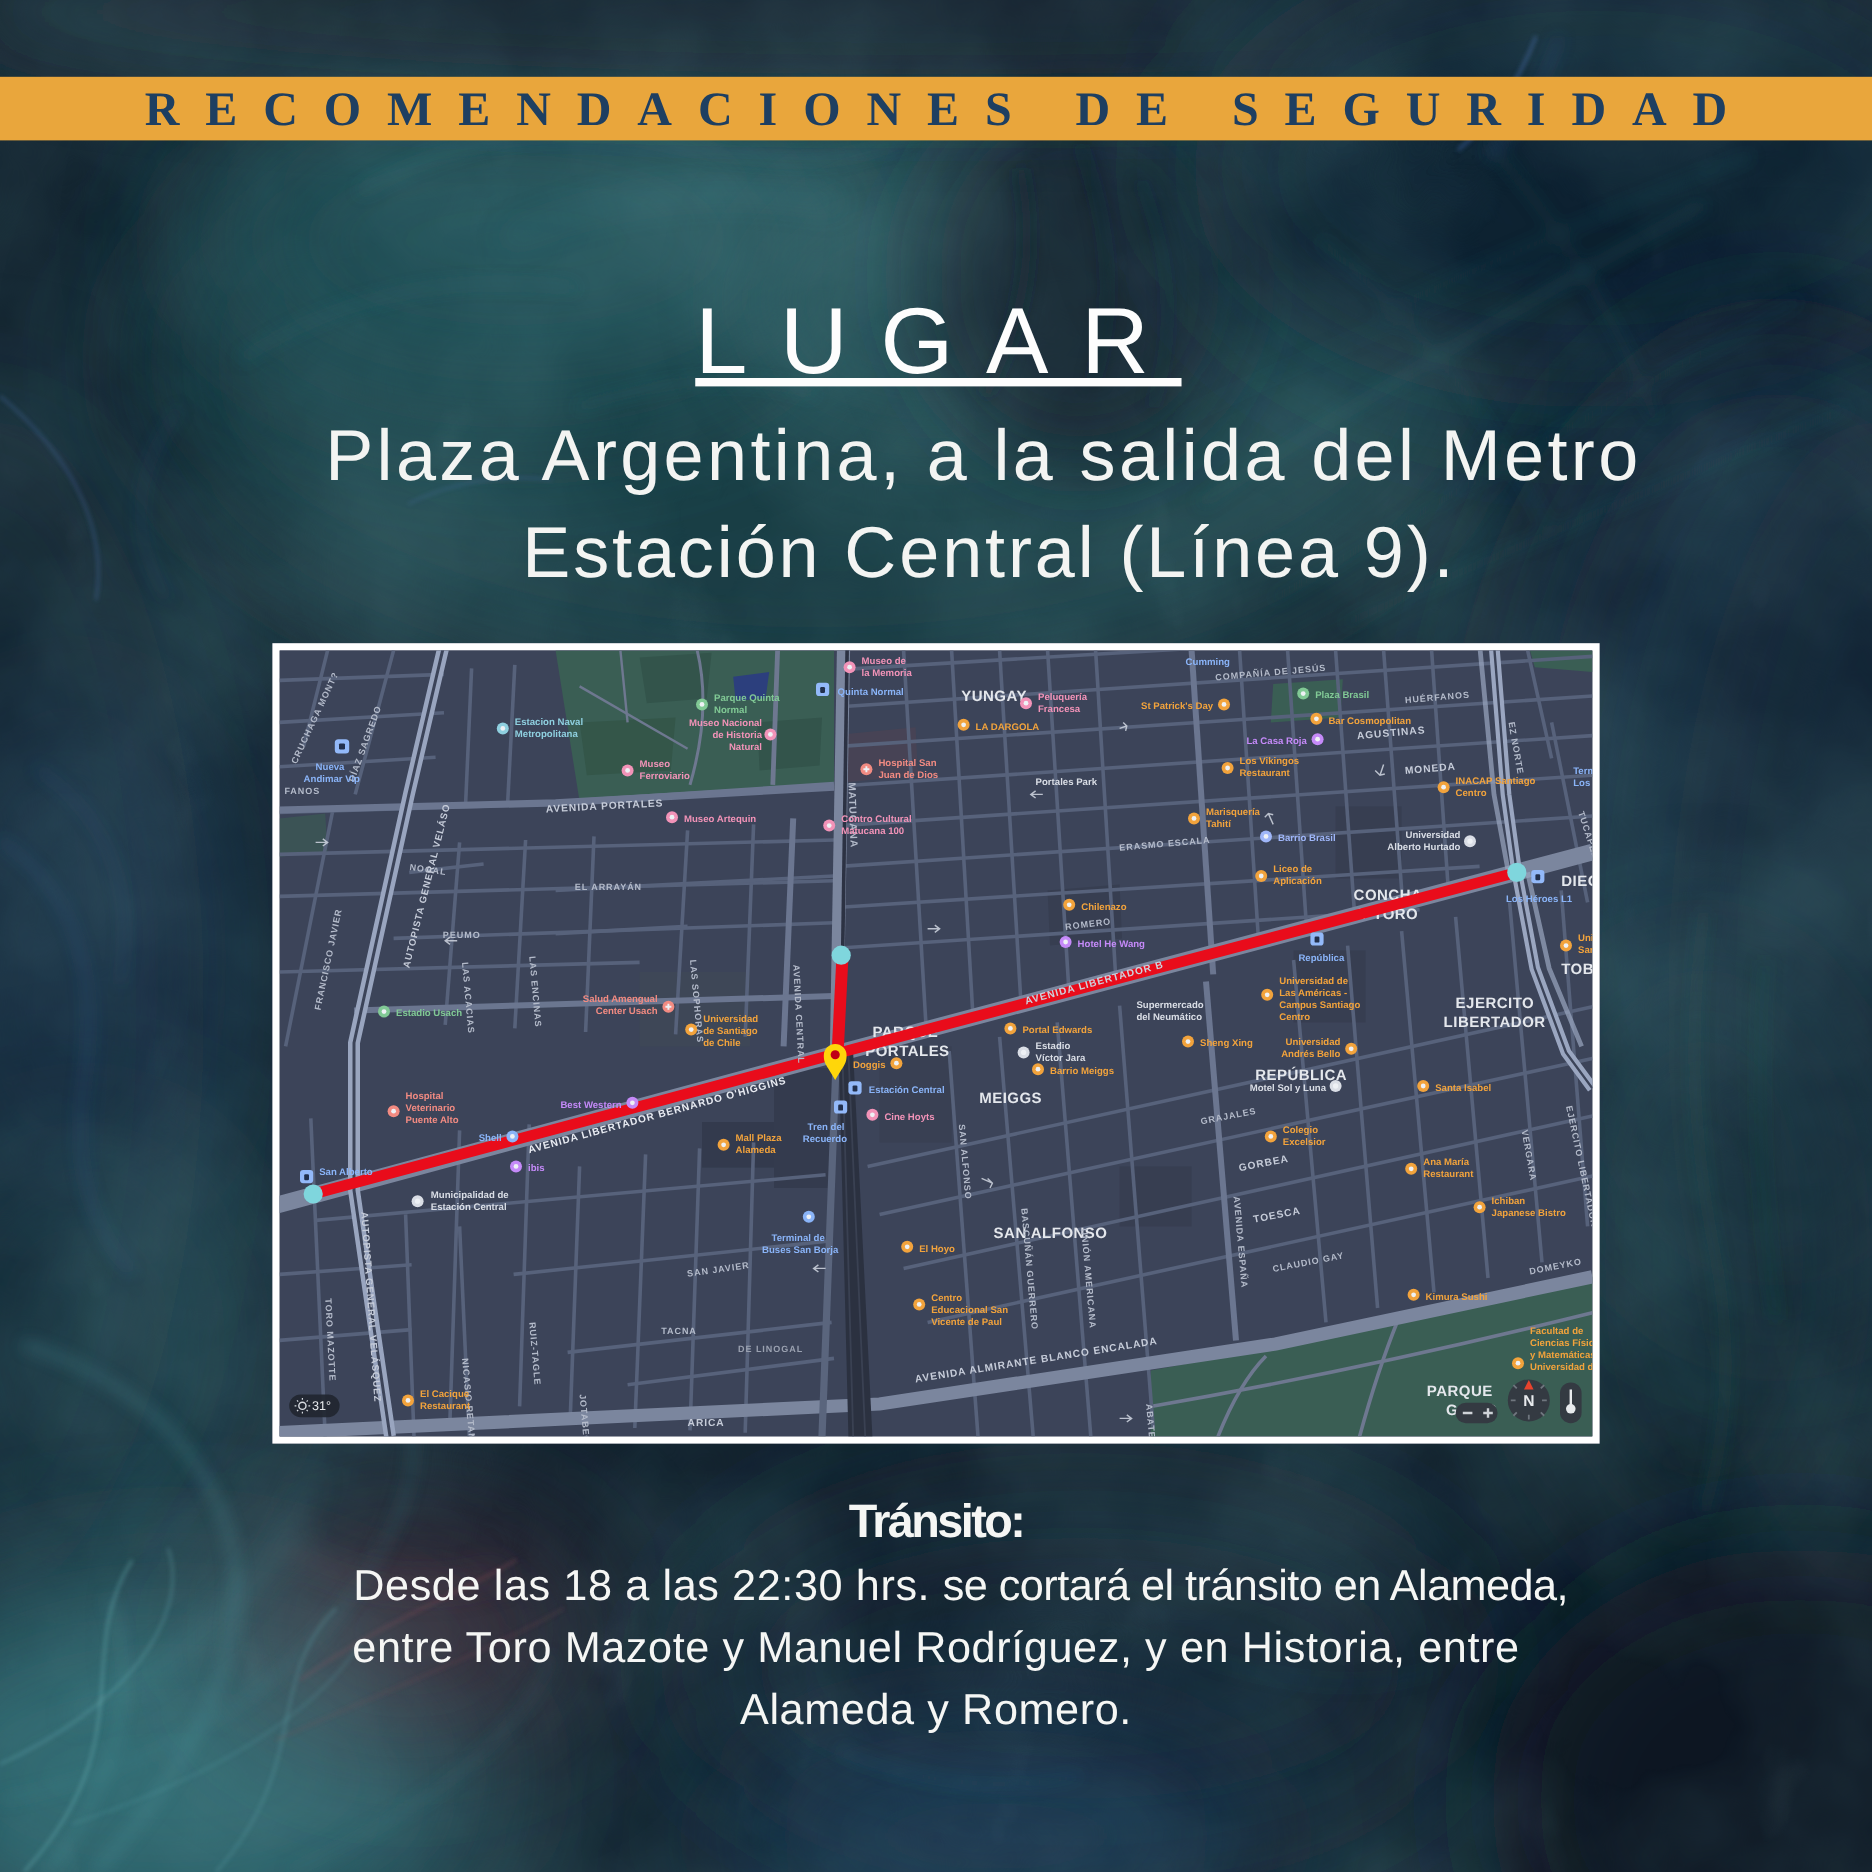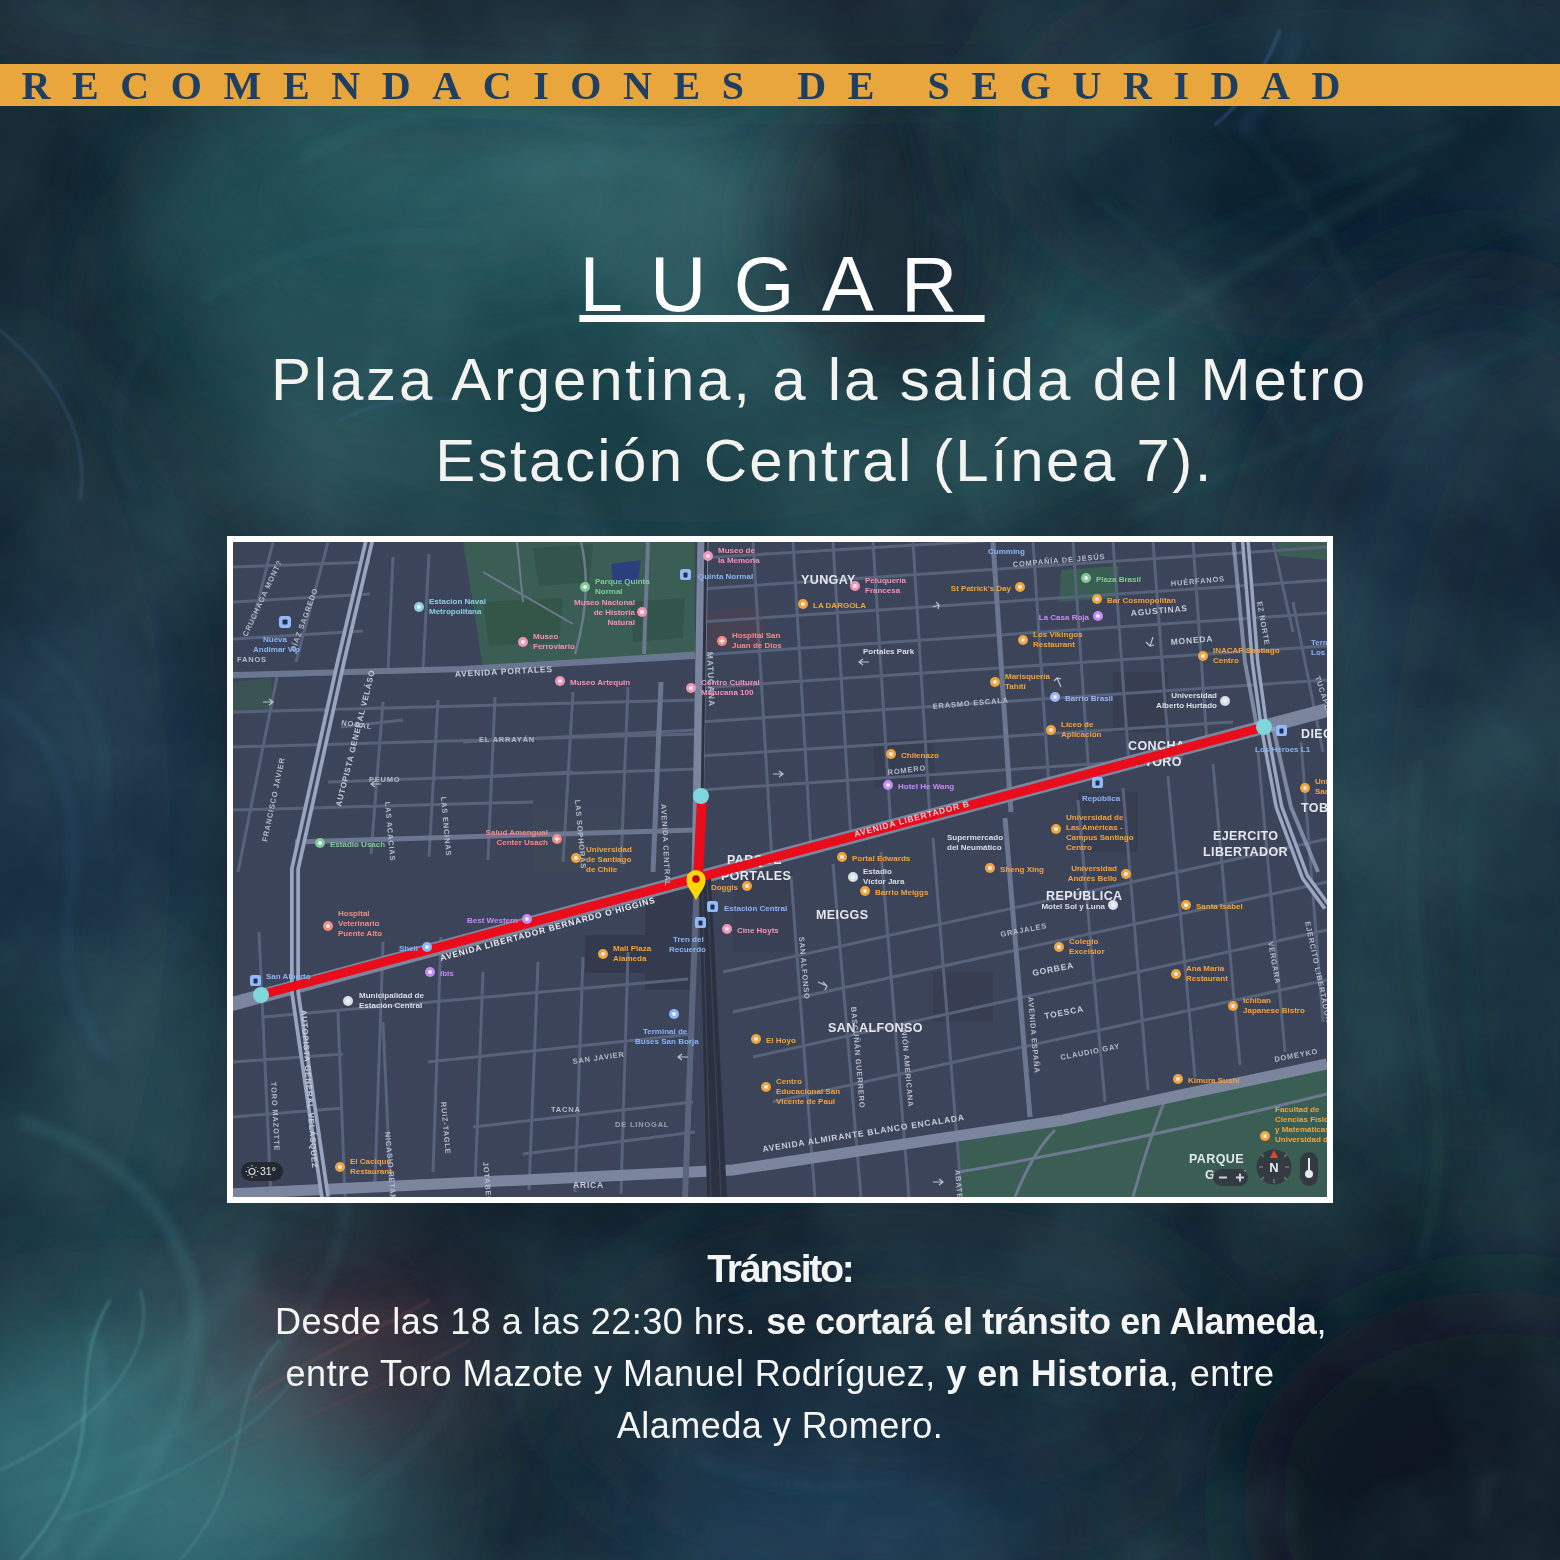--- a/index.html
+++ b/index.html
@@ -1,24 +1,24 @@
 <!DOCTYPE html>
 <html><head>
 <meta charset="utf-8">
 <style>
 html,body{margin:0;padding:0;}
 body{width:1560px;height:1560px;overflow:hidden;position:relative;background:#162b38;font-family:"Liberation Sans",sans-serif;}
 #bg{position:absolute;left:0;top:0;}
-#banner{position:absolute;left:0;top:64px;width:1560px;height:42px;background:#e9a63c;display:flex;align-items:center;justify-content:flex-start;}
+#banner{position:absolute;left:0;top:64px;width:1560px;height:53px;background:#e9a63c;display:flex;align-items:center;justify-content:center;}
 #banner span{font-family:"Liberation Serif",serif;font-weight:bold;color:#1e3f61;font-size:40px;letter-spacing:21.6px;white-space:nowrap;padding-left:21.6px;}
 #lugar{position:absolute;left:0;top:245px;width:1560px;text-align:center;color:#fdfdfd;font-size:78px;line-height:78px;letter-spacing:27.3px;padding-left:4px;box-sizing:border-box;text-decoration:underline;}
 #sub{position:absolute;left:0;top:339px;width:1560px;text-align:center;color:#f3f4f2;font-size:60px;line-height:81px;letter-spacing:2.8px;padding-left:7px;box-sizing:border-box;margin-left:36px;}
 #mapwrap{position:absolute;left:227px;top:536px;width:1094px;height:655px;border:6px solid #ffffff;background:#3c4459;}
 #transito{position:absolute;left:0;top:1243px;width:1560px;text-align:center;color:#f5f6f4;font-size:36px;line-height:52px;letter-spacing:0.5px;}
-#transito b{font-weight:bold;text-align:center;}
+#transito b{font-weight:normal;text-align:center;}
 #transito .h{font-size:39px;font-weight:bold;letter-spacing:-2.15px;}
 </style>
 </head>
 <body>
 <svg id="bg" width="1560" height="1560" viewBox="0 0 1560 1560">
  <defs>
   <filter id="b60" x="-50%" y="-50%" width="200%" height="200%">
         <feGaussianBlur stdDeviation="60"></feGaussianBlur>
       </filter>
   <filter id="b35" x="-50%" y="-50%" width="200%" height="200%">
@@ -103,21 +103,21 @@
   <path d="M340,420 C380,400 420,395 460,400" stroke="#4a6fc0" stroke-width="1.4" opacity="0.4"></path>
   <path d="M1280,30 C1265,70 1240,105 1215,125" stroke="#4a6fc0" stroke-width="2" opacity="0.6"></path>
  </g>
  <rect width="1560" height="1560" filter="url(#nz1)" opacity="0.45"></rect>
  <rect width="1560" height="1560" filter="url(#nz2)" opacity="0.25"></rect>
 </svg>
 <div id="banner">
     <span>RECOMENDACIONES DE SEGURIDAD</span>
   </div>
 <div id="lugar">LUGAR</div>
-<div id="sub">Plaza Argentina, a la salida del Metro<br><span style="letter-spacing:2.4px;position:relative;left:5px">Estación Central (Línea 7).</span></div>
+<div id="sub">Plaza Argentina, a la salida del Metro<br><span style="letter-spacing:2.4px;position:relative;left:5px">Estación Central (Línea 9).</span></div>
 <div id="mapwrap">
 <svg id="map" width="1094" height="655" viewBox="0 0 1094 655">
 <rect width="1094" height="655" fill="#3c4459"></rect>
 <g id="blocks">
  <polygon points="468,70 530,64 532,104 470,110" fill="#4a4354" opacity="0.8"></polygon>
  <rect x="300" y="268" width="92" height="62" fill="#3f4a55" opacity="0.55"></rect>
  <rect x="352" y="393" width="70" height="38" fill="#333a4d"></rect>
  <rect x="412" y="348" width="50" height="100" fill="#343b4e"></rect>
  <rect x="500" y="330" width="60" height="80" fill="#373e51" opacity="0.7"></rect>
  <polygon points="640,200 700,195 702,240 642,246" fill="#373e51"></polygon>

